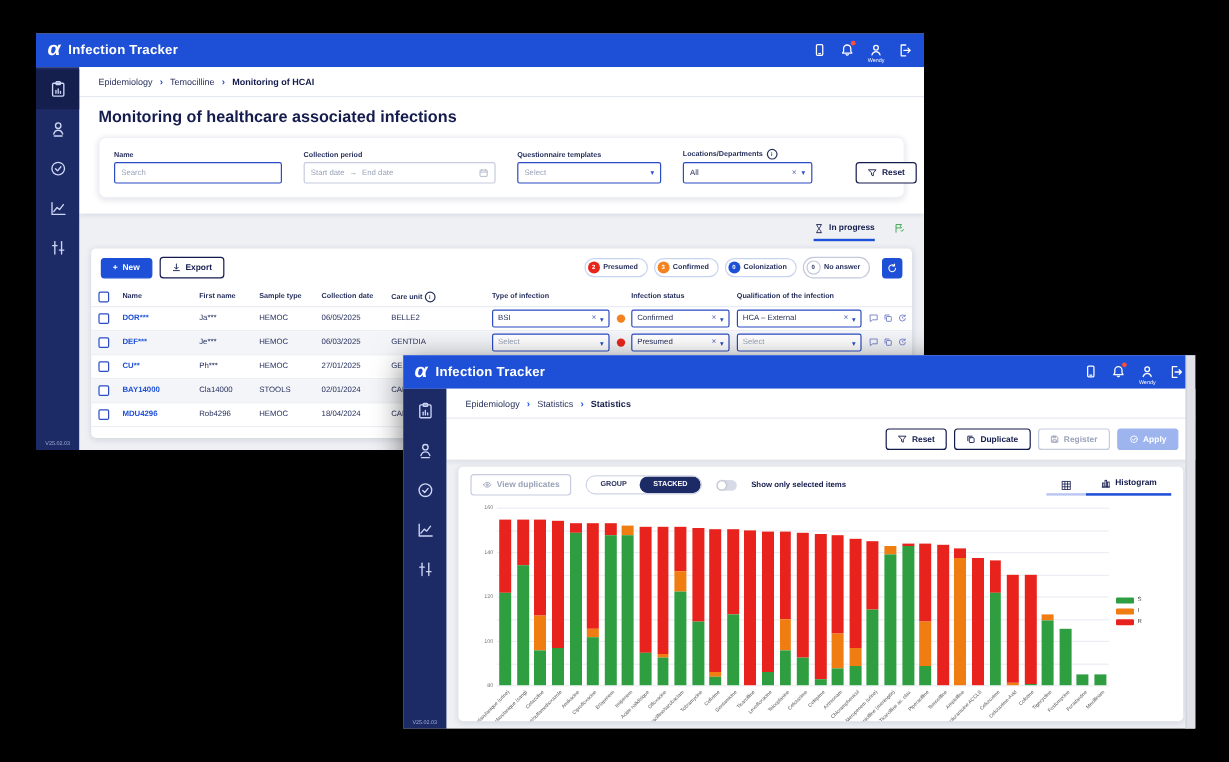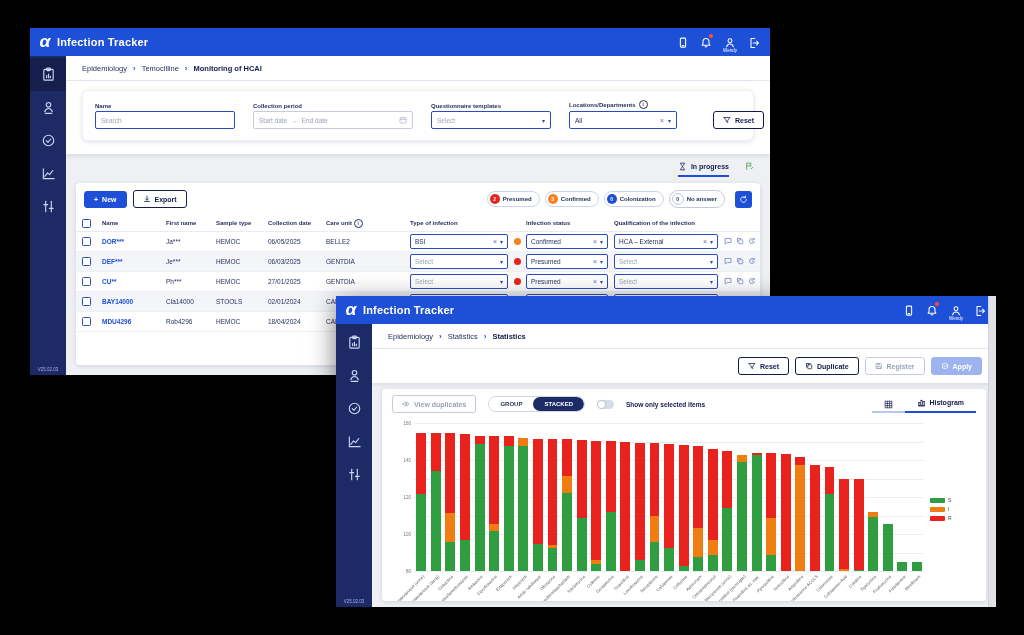--- a/index.html
+++ b/index.html
@@ -192,20 +192,21 @@
     </nav>
     <div class="main">
       <div class="breadcrumb-bar" id="bc-back">
           <span class="crumb">Epidemiology</span>
           <span class="crumb-sep">›</span>
           <span class="crumb">Temocilline</span>
           <span class="crumb-sep">›</span>
           <span class="crumb last">Monitoring of HCAI</span>
         </div>
       <div class="title-band">
+        <div class="page-title">Monitoring of healthcare associated infections</div>
         <div class="filter-row">
           <div class="field">
             <span class="f-label">Name</span>
             <div class="control" style="width:128px;">
               <span class="ph">Search</span>
             </div>
           </div>
           <div class="field">
             <span class="f-label">Collection period</span>
             <div class="control greyb" style="width:148px;">

